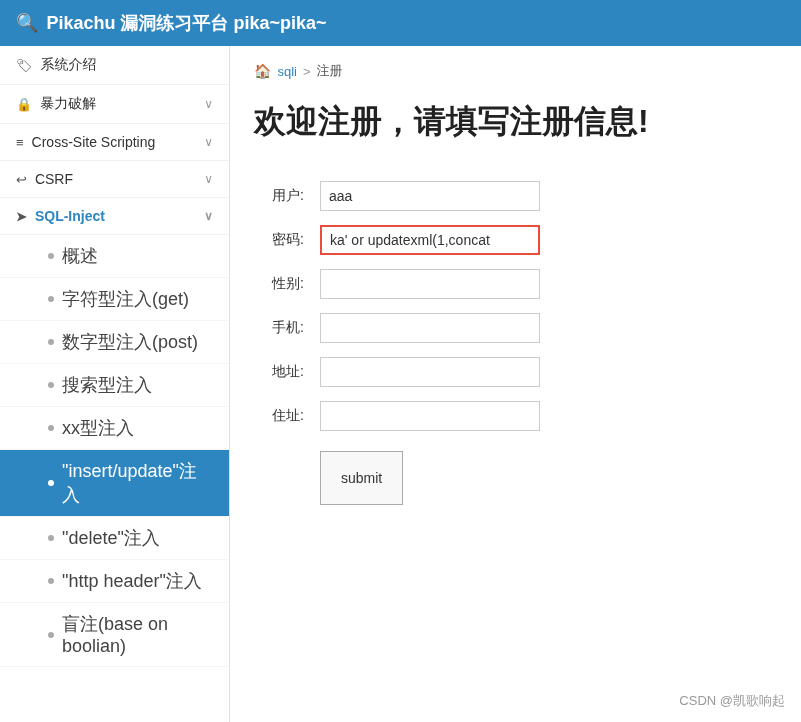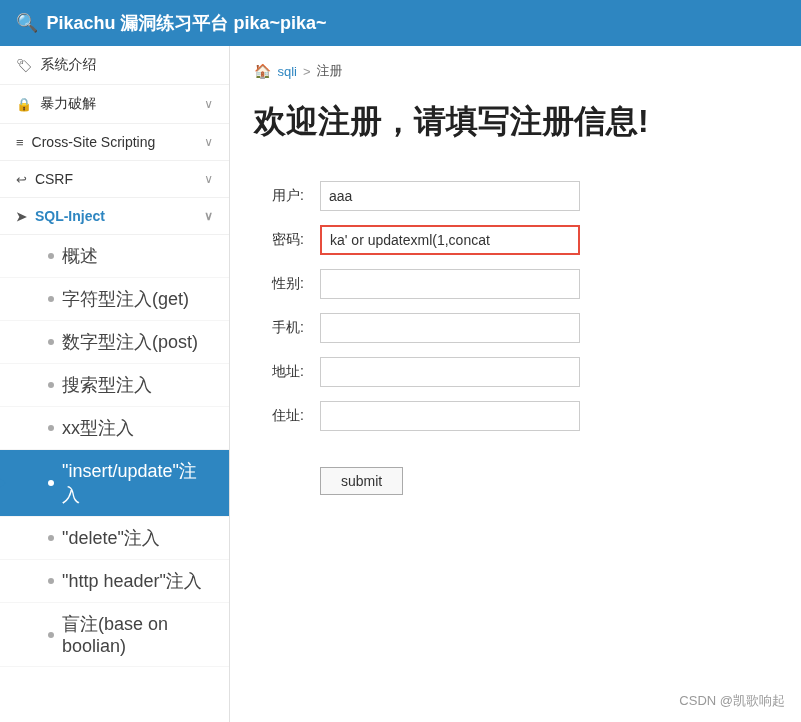--- a/index.html
+++ b/index.html
@@ -104,38 +104,38 @@
     }
     .form-label {
       width: 50px;
       text-align: right;
       margin-right: 16px;
       color: #333;
       font-size: 14px;
       flex-shrink: 0;
     }
     .form-input {
-      width: 260px;
+      width: 220px;
       height: 30px;
       border: 1px solid #ccc;
       padding: 4px 8px;
       font-size: 14px;
       color: #333;
       outline: none;
       font-family: inherit;
     }
     .form-input.highlighted {
       border: 2px solid #e74c3c;
       outline: none;
     }
 
     
     .submit-btn {
-      margin-top: 22px;
-      padding: 5px 20px;
+      margin-top: 6px;
+      padding: 18px 20px;
       background: #f8f8f8;
       border: 1px solid #aaa;
       font-size: 14px;
       cursor: pointer;
       color: #333;
       font-family: inherit;
     }
 
     
     .footer-watermark {

